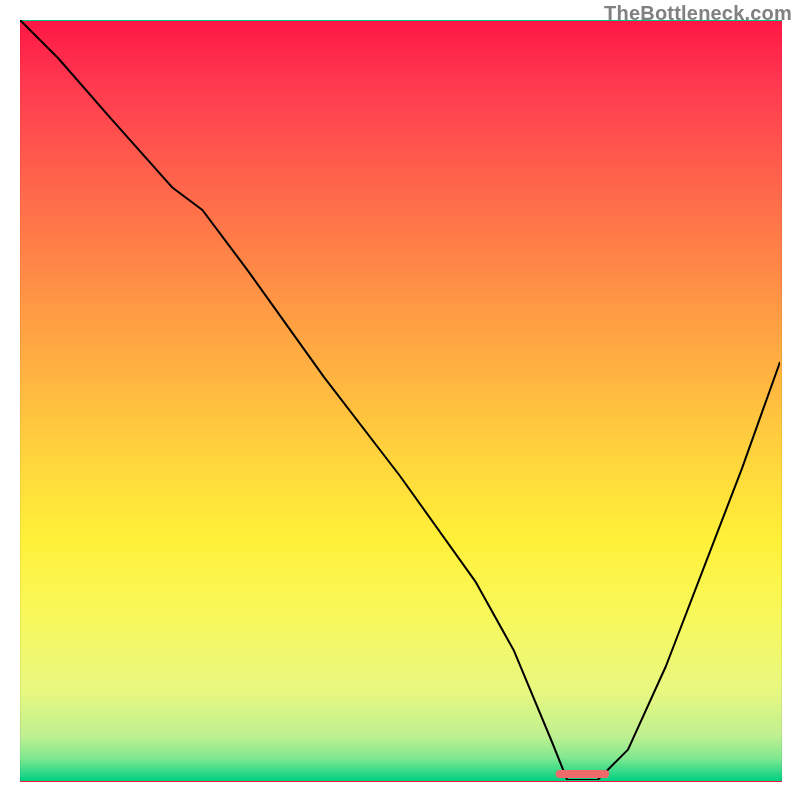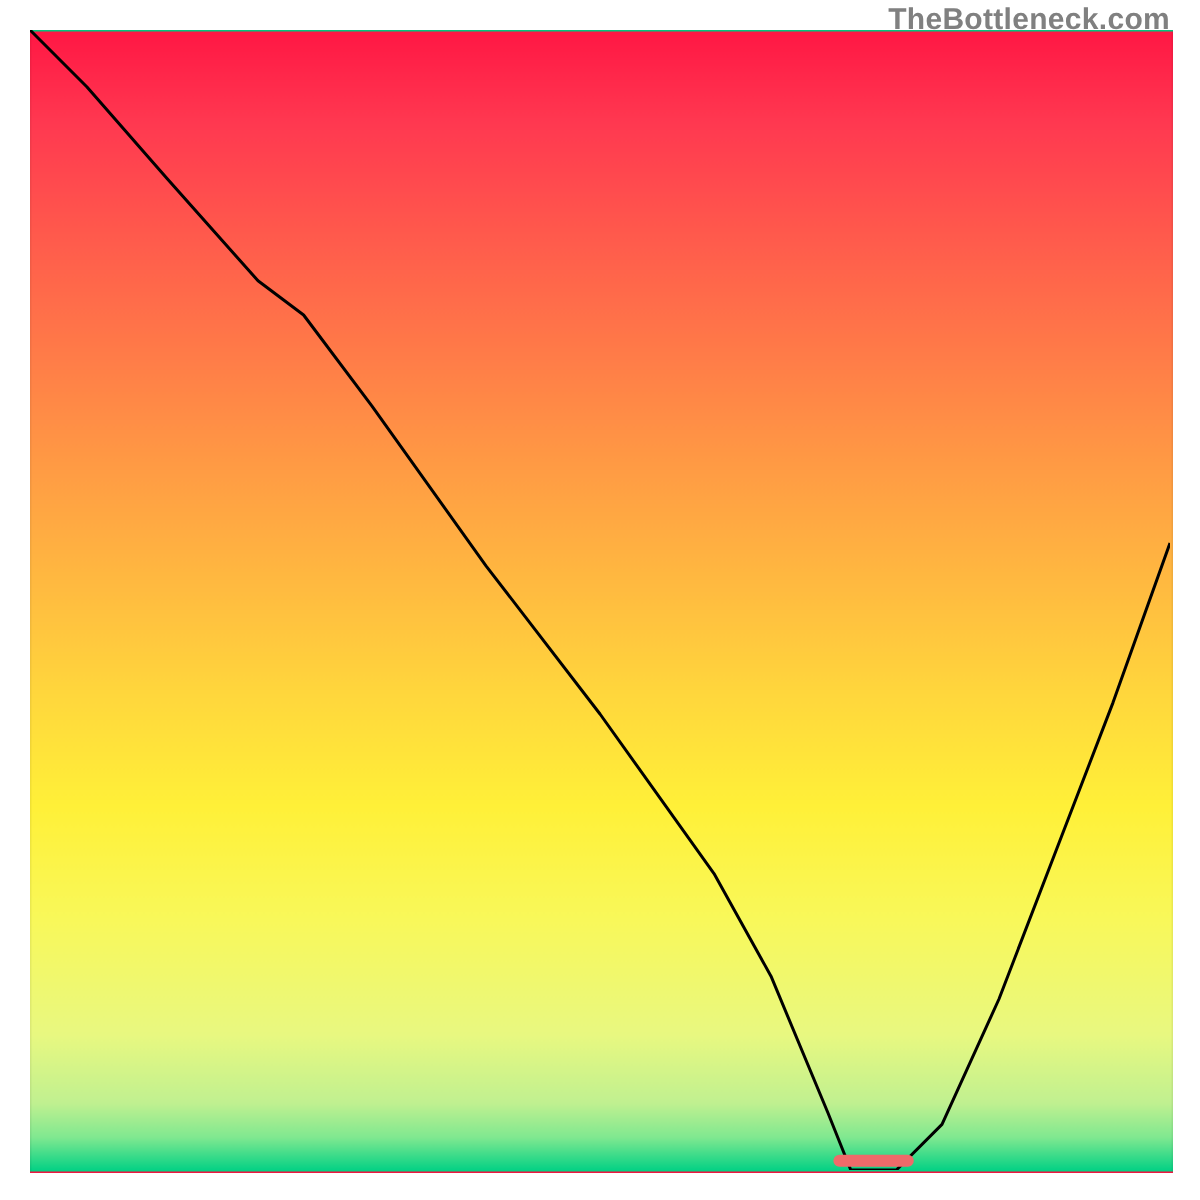--- a/index.html
+++ b/index.html
@@ -42,21 +42,21 @@
   svg.overlay {
     position: absolute;
     left: 20px;
     top: 20px;
     width: 760px;
     height: 760px;
     pointer-events: none;
   }
   .watermark {
     position: absolute;
-    right: 20px;
+    right: 8px;
     top: 2px;
     font-family: Arial, Helvetica, sans-serif;
     font-size: 20px;
     font-weight: 600;
     color: #808080;
     letter-spacing: 0.2px;
   }
   .marker-flat {
     stroke: #ef6a6a;
     stroke-width: 8;

